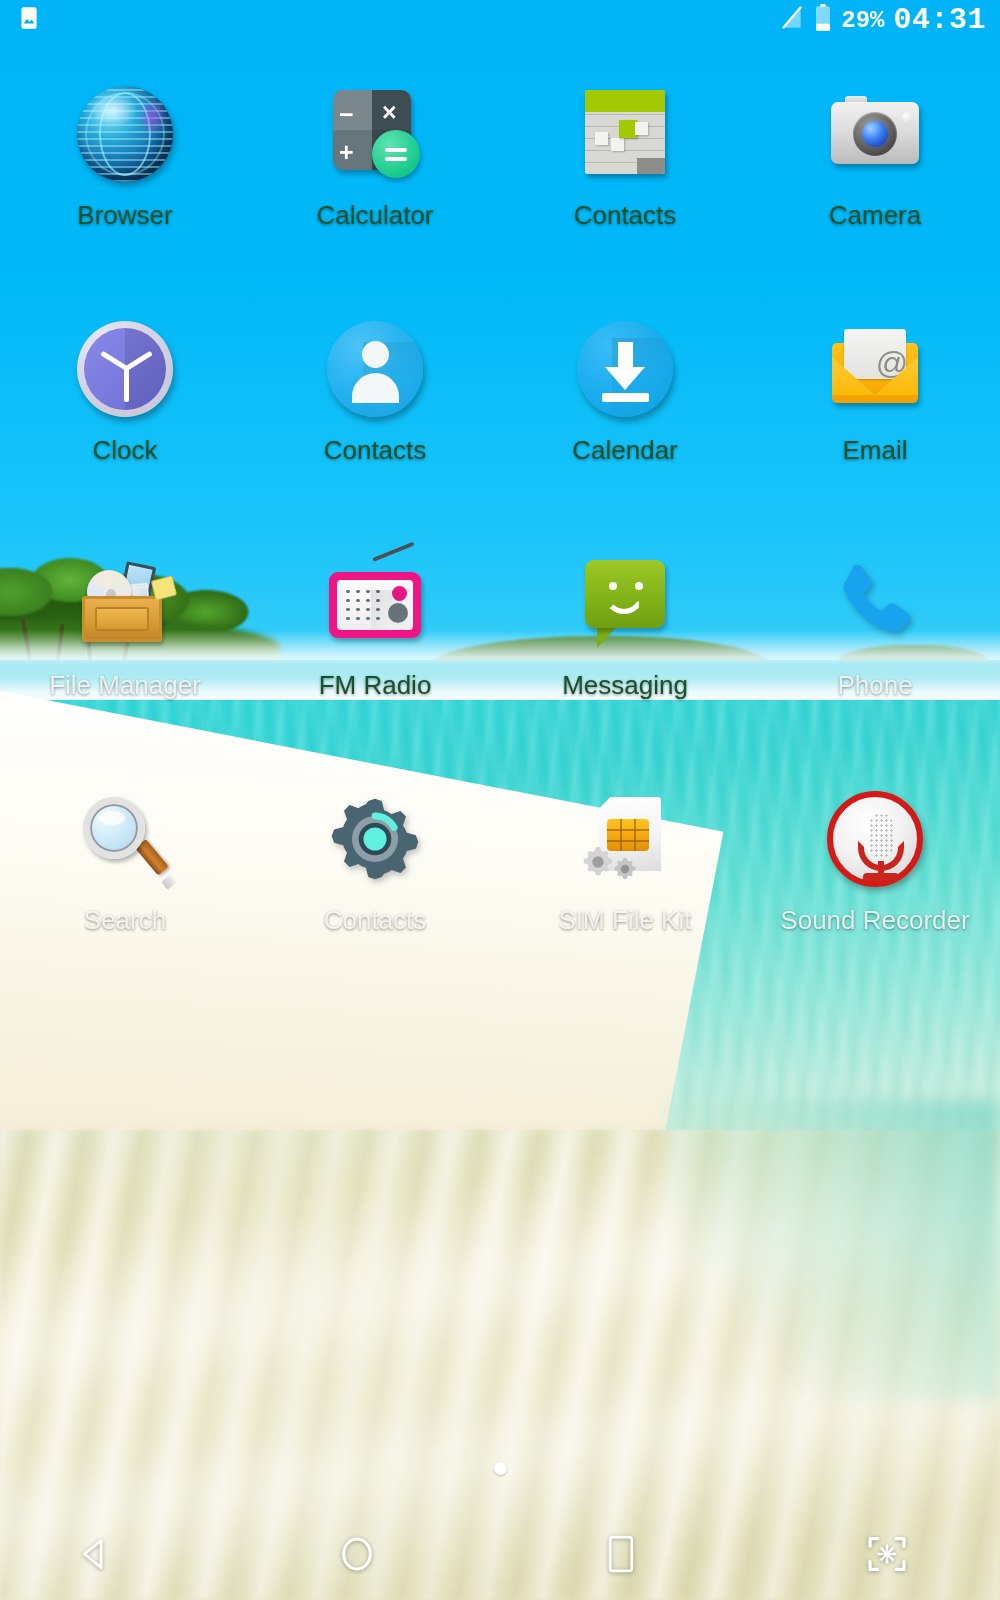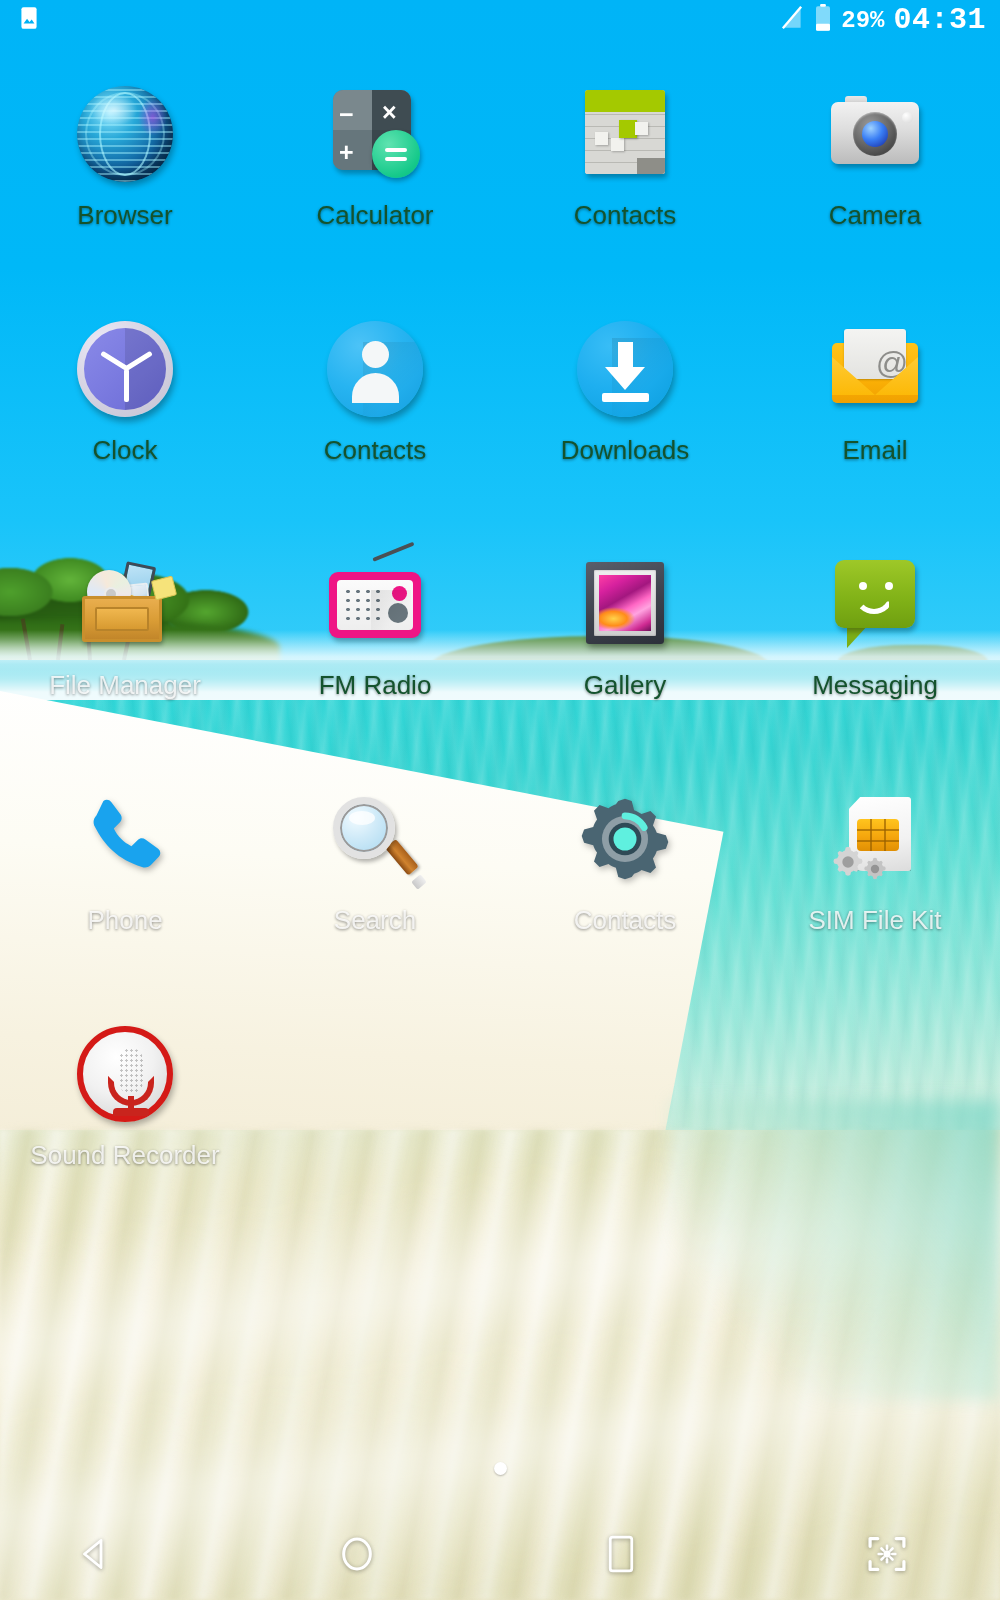--- a/index.html
+++ b/index.html
@@ -706,21 +706,21 @@
 
   <div class="app">
     <div class="icon-wrap">
       <div class="ico ic-dl">
         <div class="shdw"></div>
           <div class="stem"></div>
           <div class="arr"></div>
           <div class="bar"></div>
       </div>
     </div>
-    <div class="app-label">Downloads</div>
+    <div class="app-label">Calendar</div>
   </div>
 
   <div class="app">
     <div class="icon-wrap">
       <div class="ico ic-mail">
         <div class="nub"></div>
         <div class="env"></div>
         <div class="card">
             <div class="at">@</div>
           </div>
@@ -755,32 +755,20 @@
             <div class="knob1"></div>
               <div class="knob2"></div>
             <div class="dshadow"></div>
           </div>
         </div>
       </div>
     </div>
     <div class="app-label">FM Radio</div>
   </div>
 
-  <div class="app">
-    <div class="icon-wrap">
-      <div class="ico ic-gal">
-        <div class="frame">
-            <div class="mat">
-              <div class="pic"></div>
-            </div>
-          </div>
-      </div>
-    </div>
-    <div class="app-label">Gallery</div>
-  </div>
 
   <div class="app">
     <div class="icon-wrap">
       <div class="ico ic-msg">
         <div class="tail"></div>
         <div class="bub"></div>
         <div class="eye eL"></div>
           <div class="eye eR"></div>
         <div class="smile"></div>
       </div>

